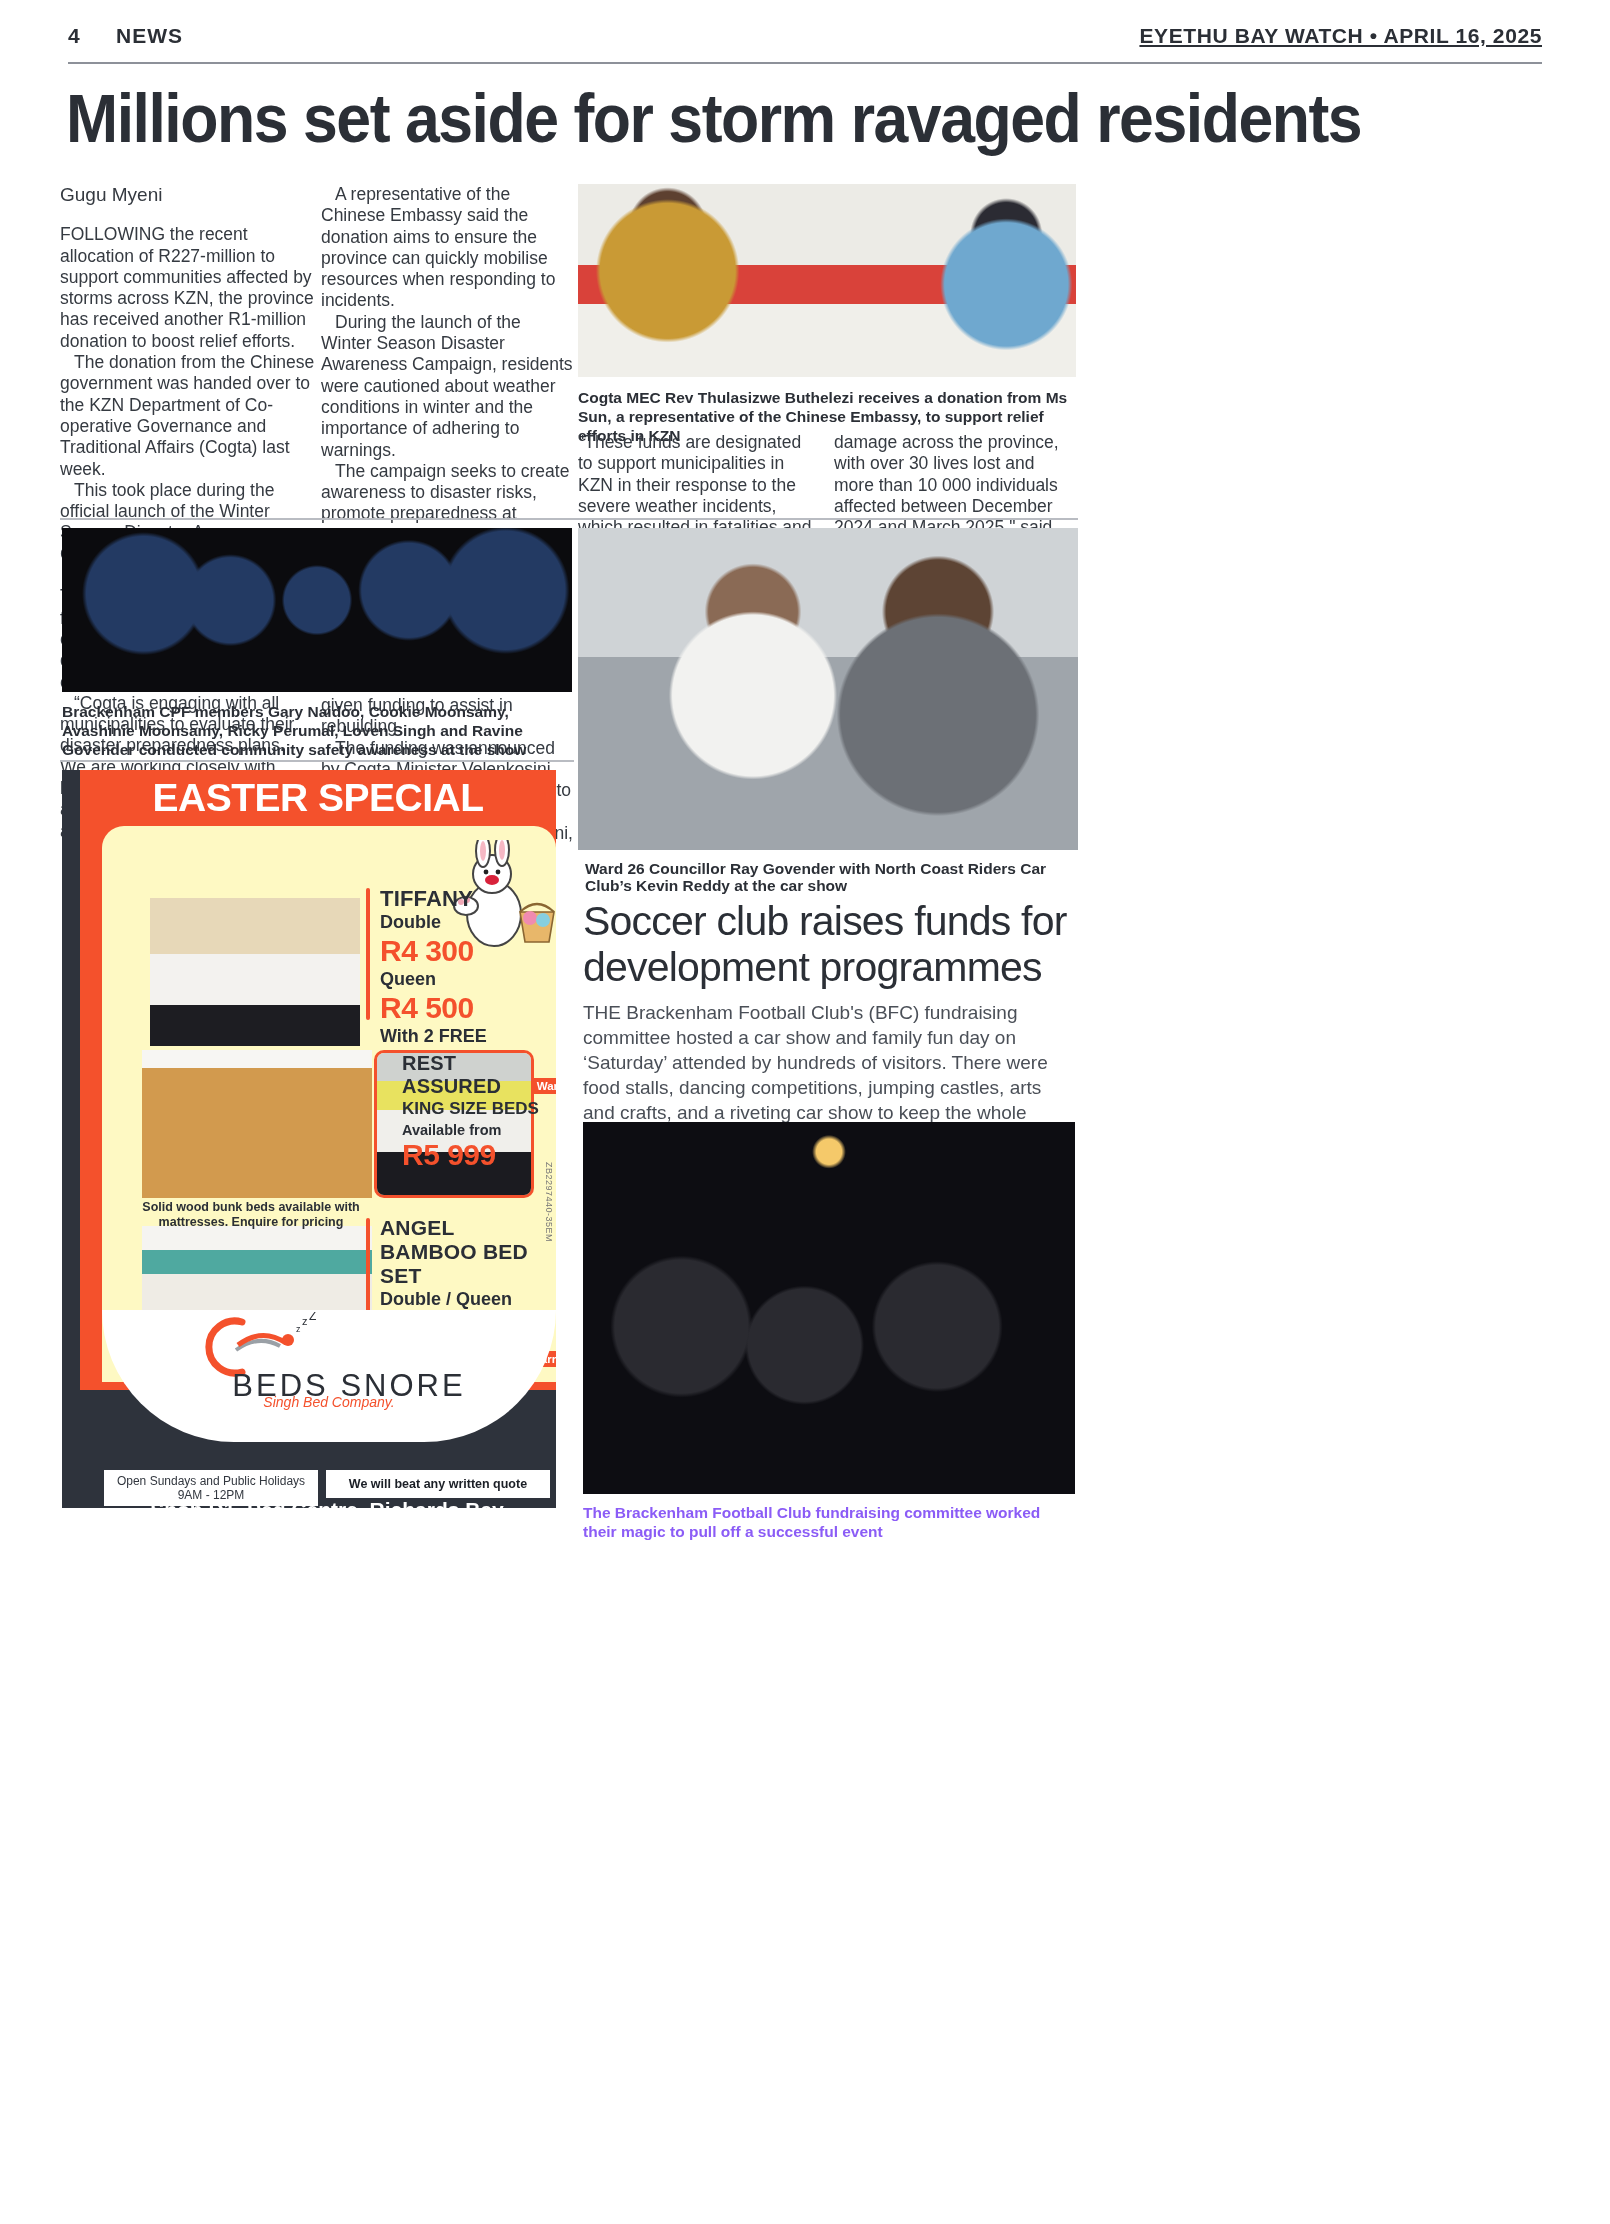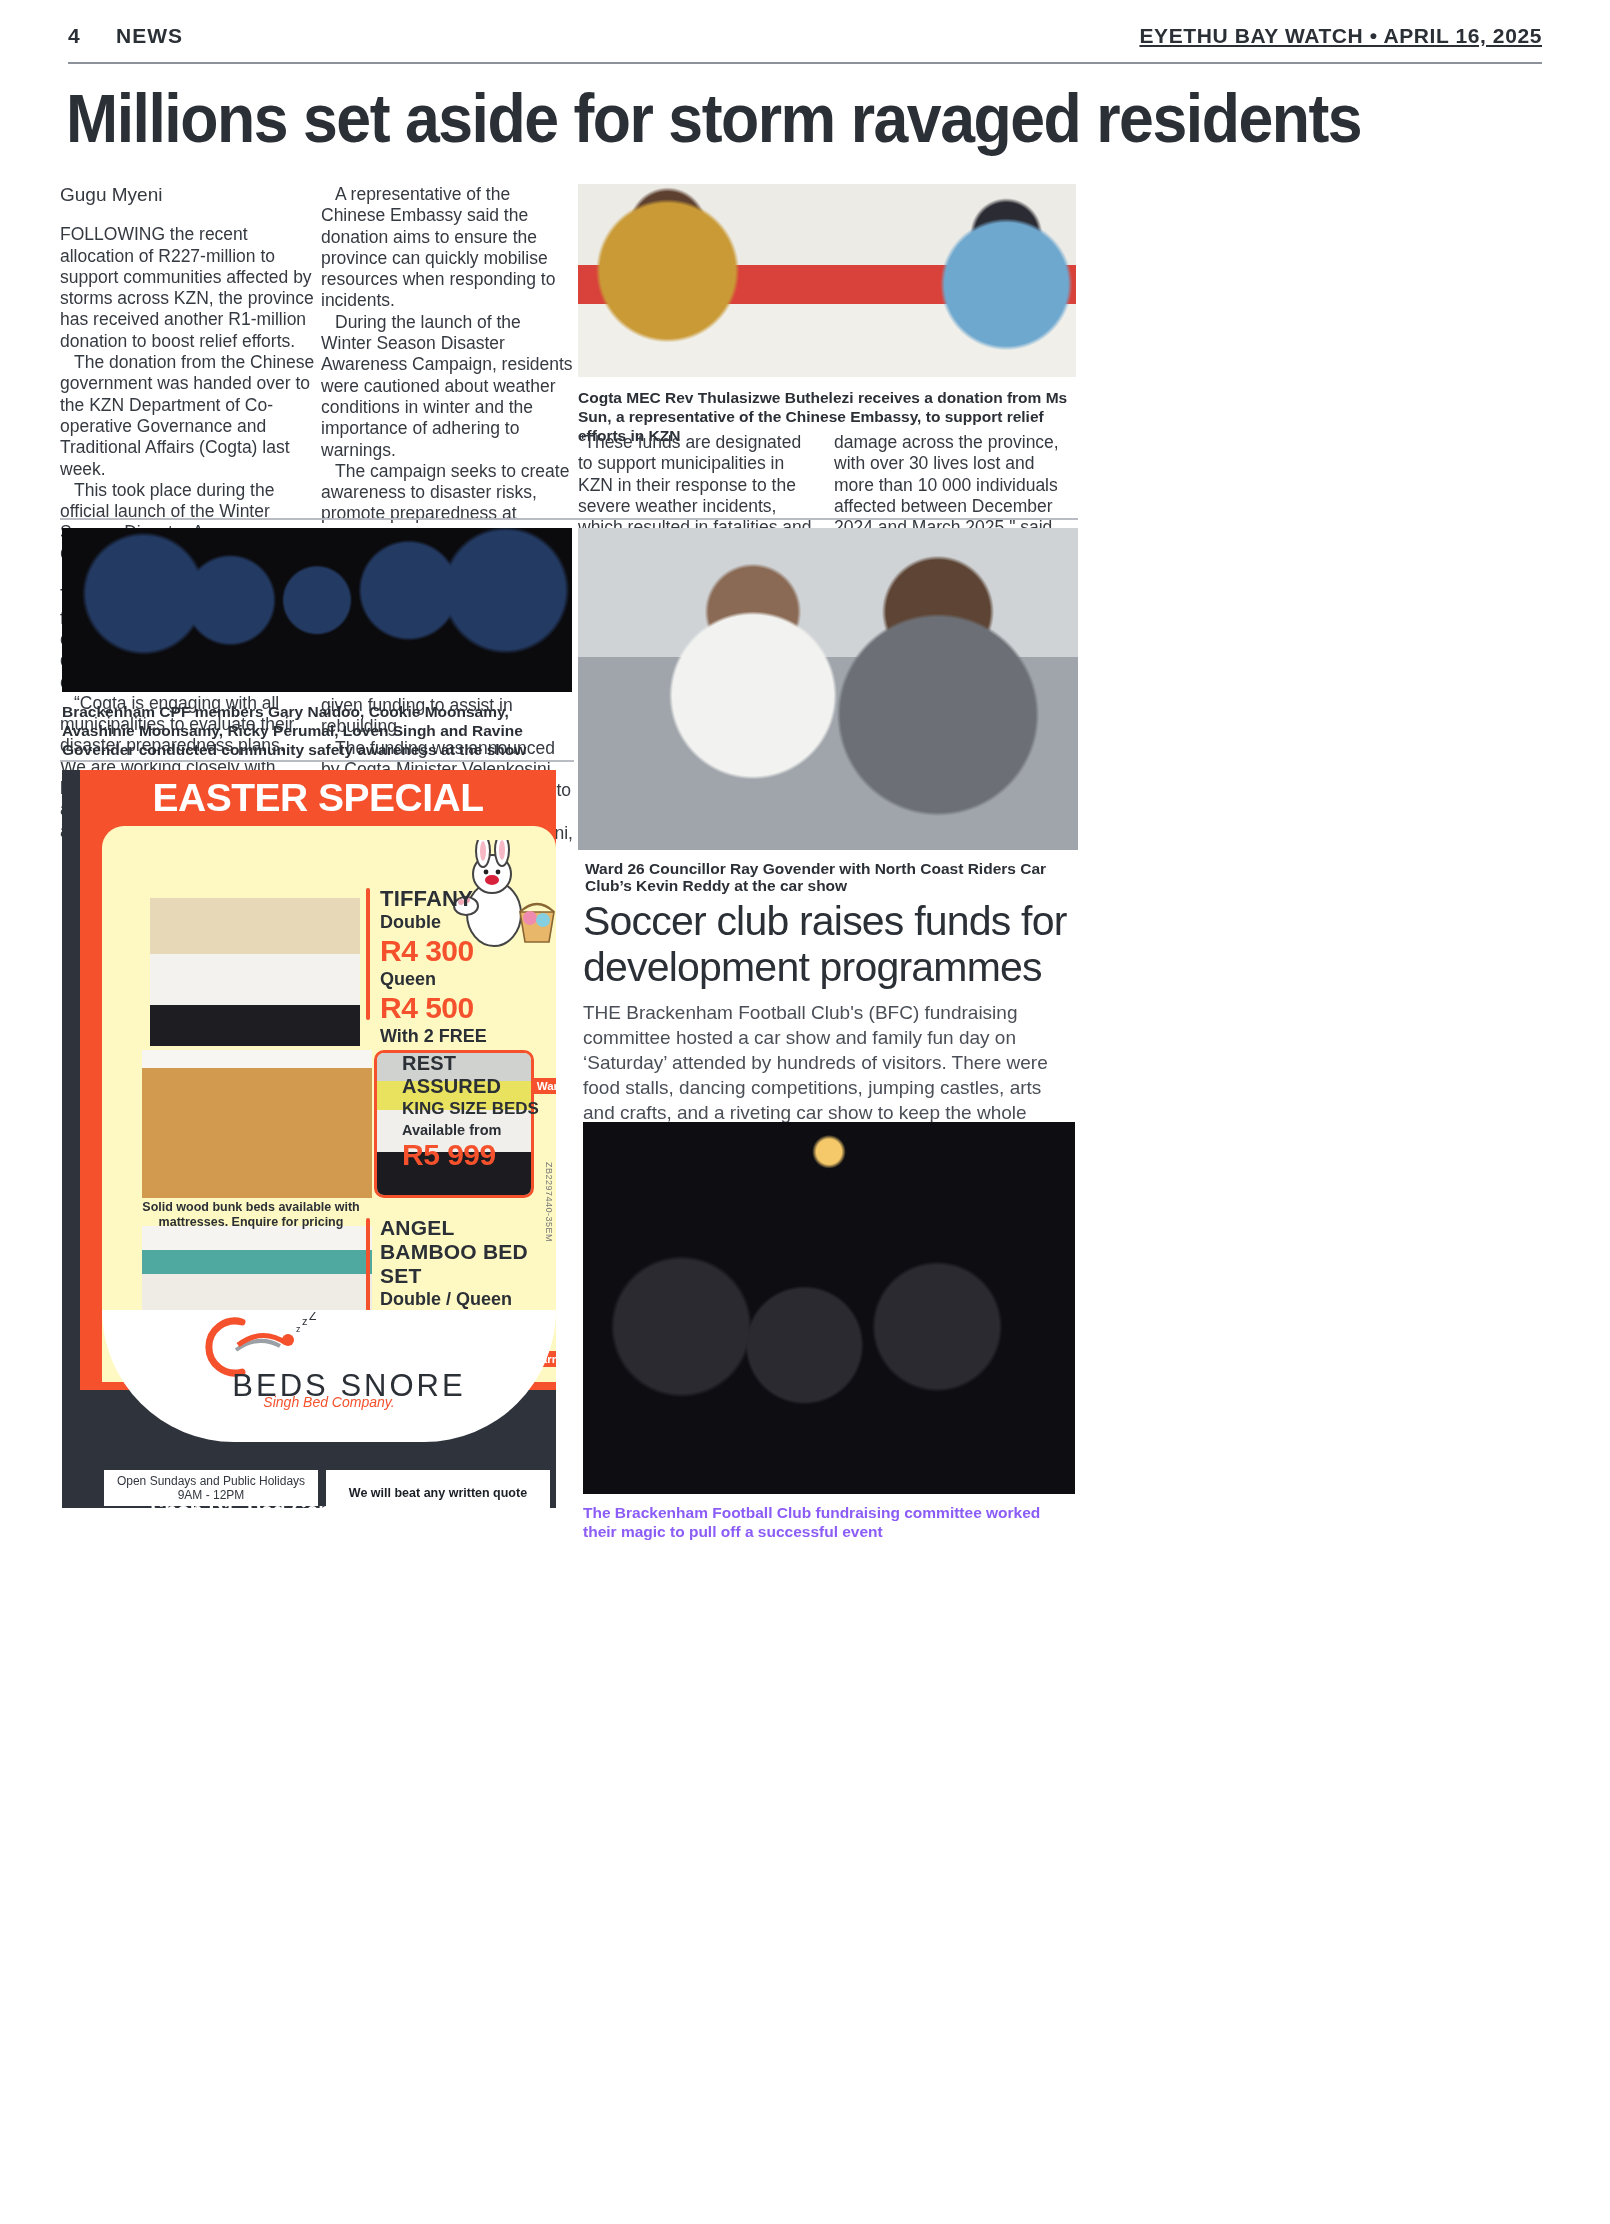--- a/index.html
+++ b/index.html
@@ -120,21 +120,21 @@
               font-size:31px; font-weight:400; color:#2b2f36; letter-spacing:3px;padding-left:40px;}
   .brandSub { position:absolute; left:0; top:84px; width:454px; text-align:center;
               font-size:14px; color:#f4512c; font-style:italic;}
 
   .adTag { position:absolute; left:0; top:630px; width:494px; text-align:center;
            color:#fff; font-size:25px; font-weight:700; line-height:30px;}
   .adHoursRow { position:absolute; left:0; top:700px; width:494px; }
   .adHours { position:absolute; left:24px; top:0; width:214px; background:#fff; color:#32373f;
              font-size:12px; text-align:center; padding:4px 0;}
   .adBeat  { position:absolute; left:246px; top:0; width:224px; background:#fff; color:#1b1f26;
-             font-size:12.5px; font-weight:700; text-align:center; padding:16px 0;}
+             font-size:12.5px; font-weight:700; text-align:center; padding:7px 0;}
   .adShop  { position:absolute; left:0; top:728px; width:494px; text-align:center; color:#fff;
              font-size:21px; font-weight:700;}
 
   
   .ph { width:100%; height:100%; }
   .phA { background:
       radial-gradient(circle at 18% 45%, #c99a35 0 16%, transparent 17%),
       radial-gradient(circle at 18% 22%, #5d4030 0 8%, transparent 9%),
       radial-gradient(circle at 86% 52%, #6fa8cf 0 14%, transparent 15%),
       radial-gradient(circle at 86% 26%, #2b2b33 0 7%, transparent 8%),

